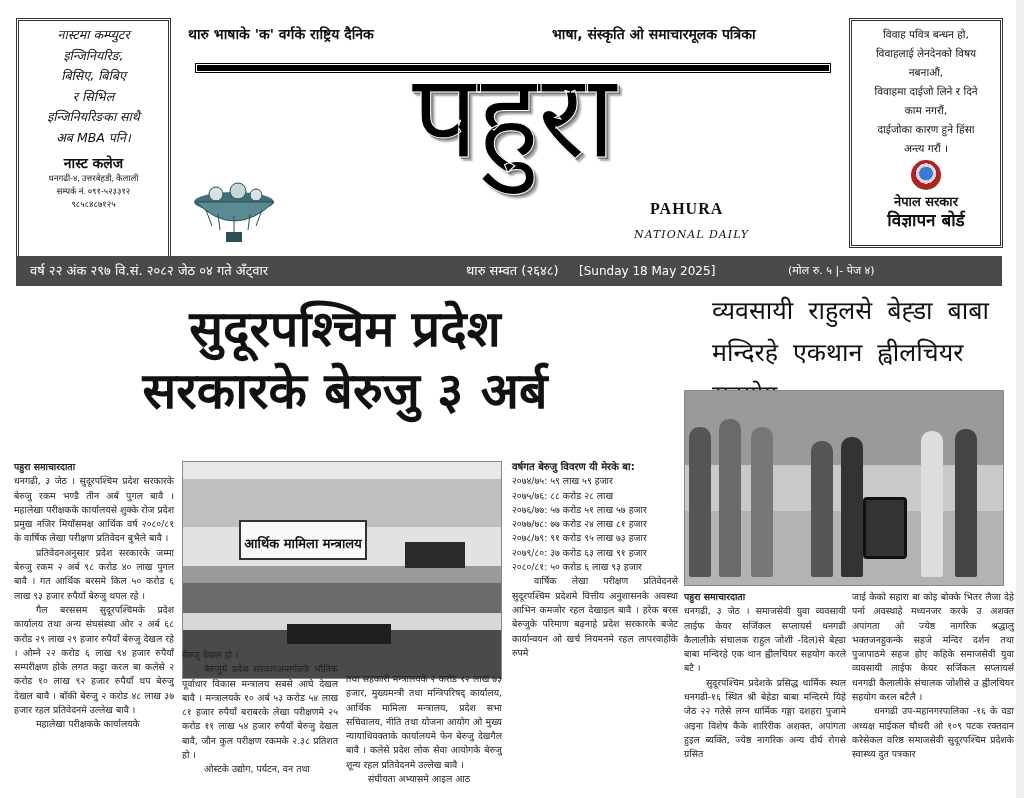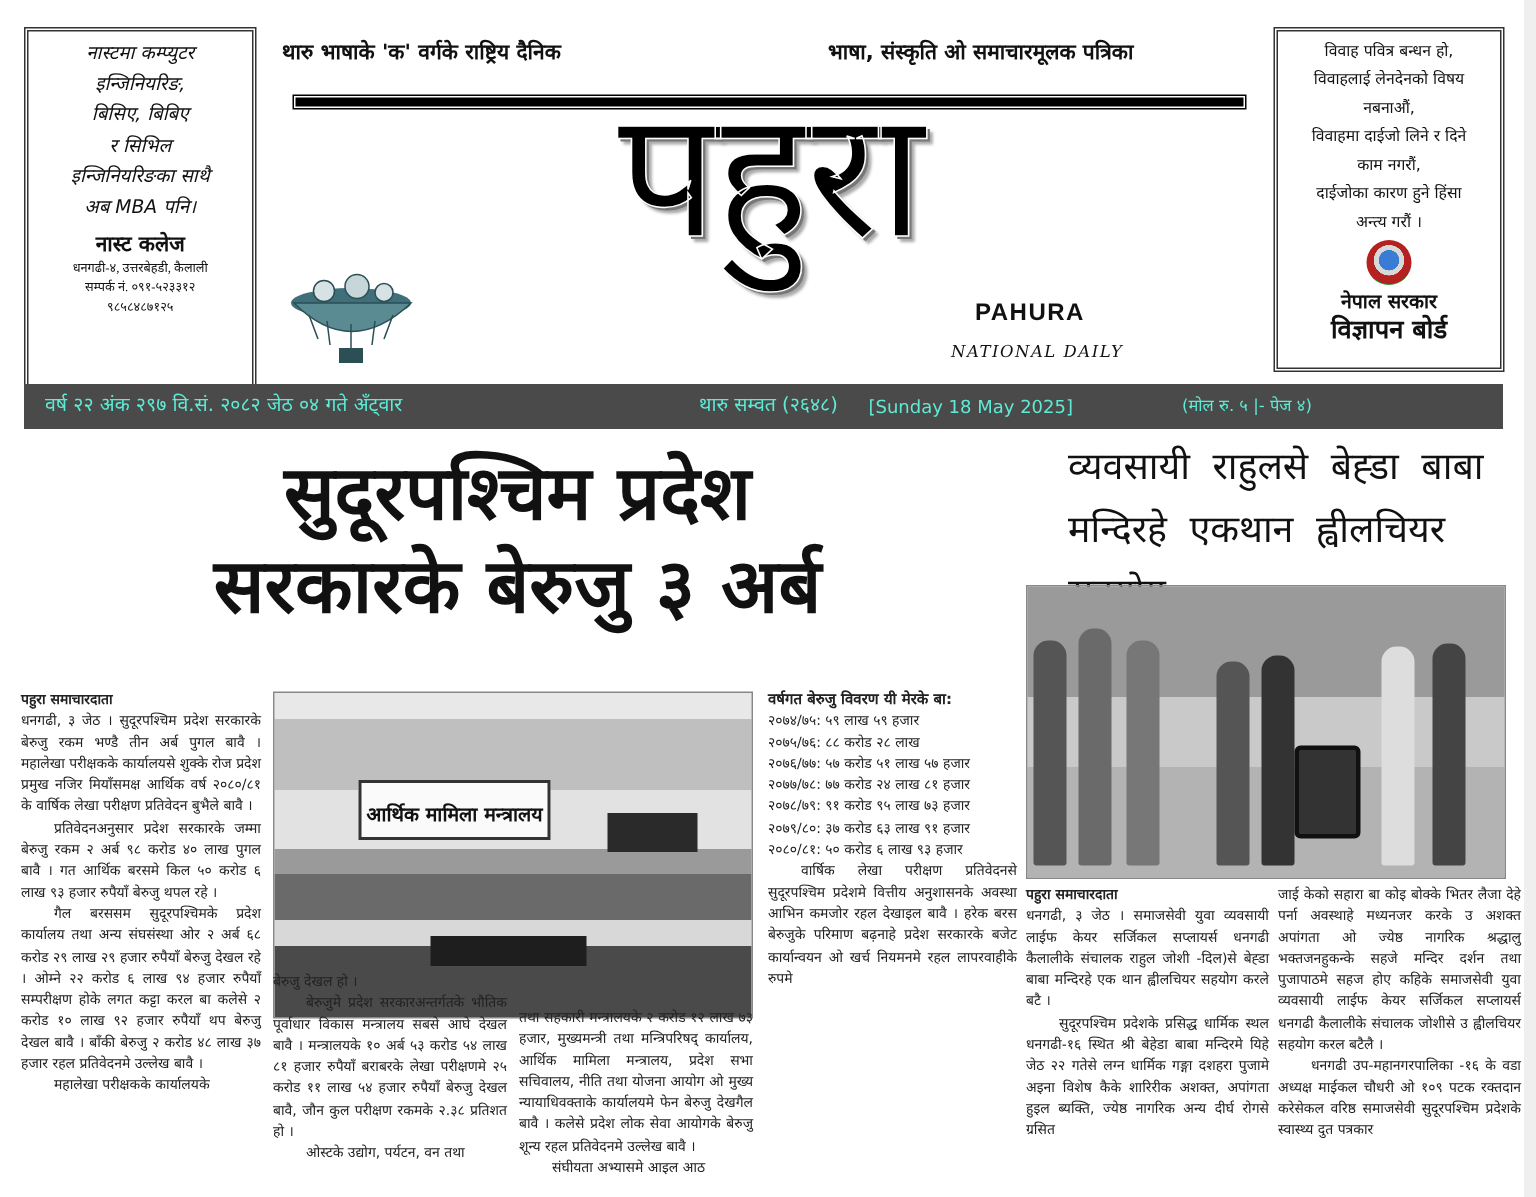--- a/index.html
+++ b/index.html
@@ -23,24 +23,24 @@
   #tagline-left { left: 188px; }
   #tagline-right { left: 552px; }
 
   #masthead { position: absolute; left: 196px; top: 56px; width: 634px; height: 120px;
       font-family: "DejaVu Serif", serif; font-weight: normal; font-size: 118px; line-height: 120px;
       text-align: center; color: #000; letter-spacing: -2px;
       text-shadow: 2px 2px 0 #777, 4px 4px 2px #aaa; -webkit-text-stroke: 1px #fff; }
   #masthead-bar { position: absolute; left: 196px; top: 64px; width: 634px; height: 8px; background: #000; border: 1px solid #fff; outline: 1px solid #000; }
 
   #logo-basket { position: absolute; left: 186px; top: 180px; width: 100px; height: 66px; }
-  #english-name { position: absolute; left: 650px; top: 200px; font-family: Liberation Sans, sans-serif; font-weight: bold; font-size: 16px; letter-spacing: 1px; }
+  #english-name { position: absolute; left: 650px; top: 200px; font-family: Liberation Serif, serif; font-weight: bold; font-size: 16px; letter-spacing: 1px; }
   #english-sub { position: absolute; left: 634px; top: 228px; font-family: "DejaVu Serif", serif; font-style: italic; font-size: 11px; letter-spacing: 1px; }
 
-  #dateline { position: absolute; left: 16px; top: 256px; width: 986px; height: 30px; background: #4a4a4a; color: #5eead4;
+  #dateline { position: absolute; left: 16px; top: 256px; width: 986px; height: 30px; background: #4a4a4a; color: #ffffff;
       font-family: "DejaVu Sans", sans-serif; font-size: 13px; line-height: 30px; white-space: nowrap; }
   #dateline span { position: absolute; top: 0; }
   #dl-issue { left: 14px; }
   #dl-tharu { left: 220px; }
   #dl-date { left: 285px; font-size: 12px; left: 343px; }
   #dl-tharu { left: 208px; }
   #dl-price { left: 772px; font-size: 11px; }
 
   #headline { position: absolute; left: 20px; top: 298px; width: 650px; text-align: center;
       font-family: "DejaVu Sans", sans-serif; font-weight: bold; font-size: 50px; line-height: 62px; }

